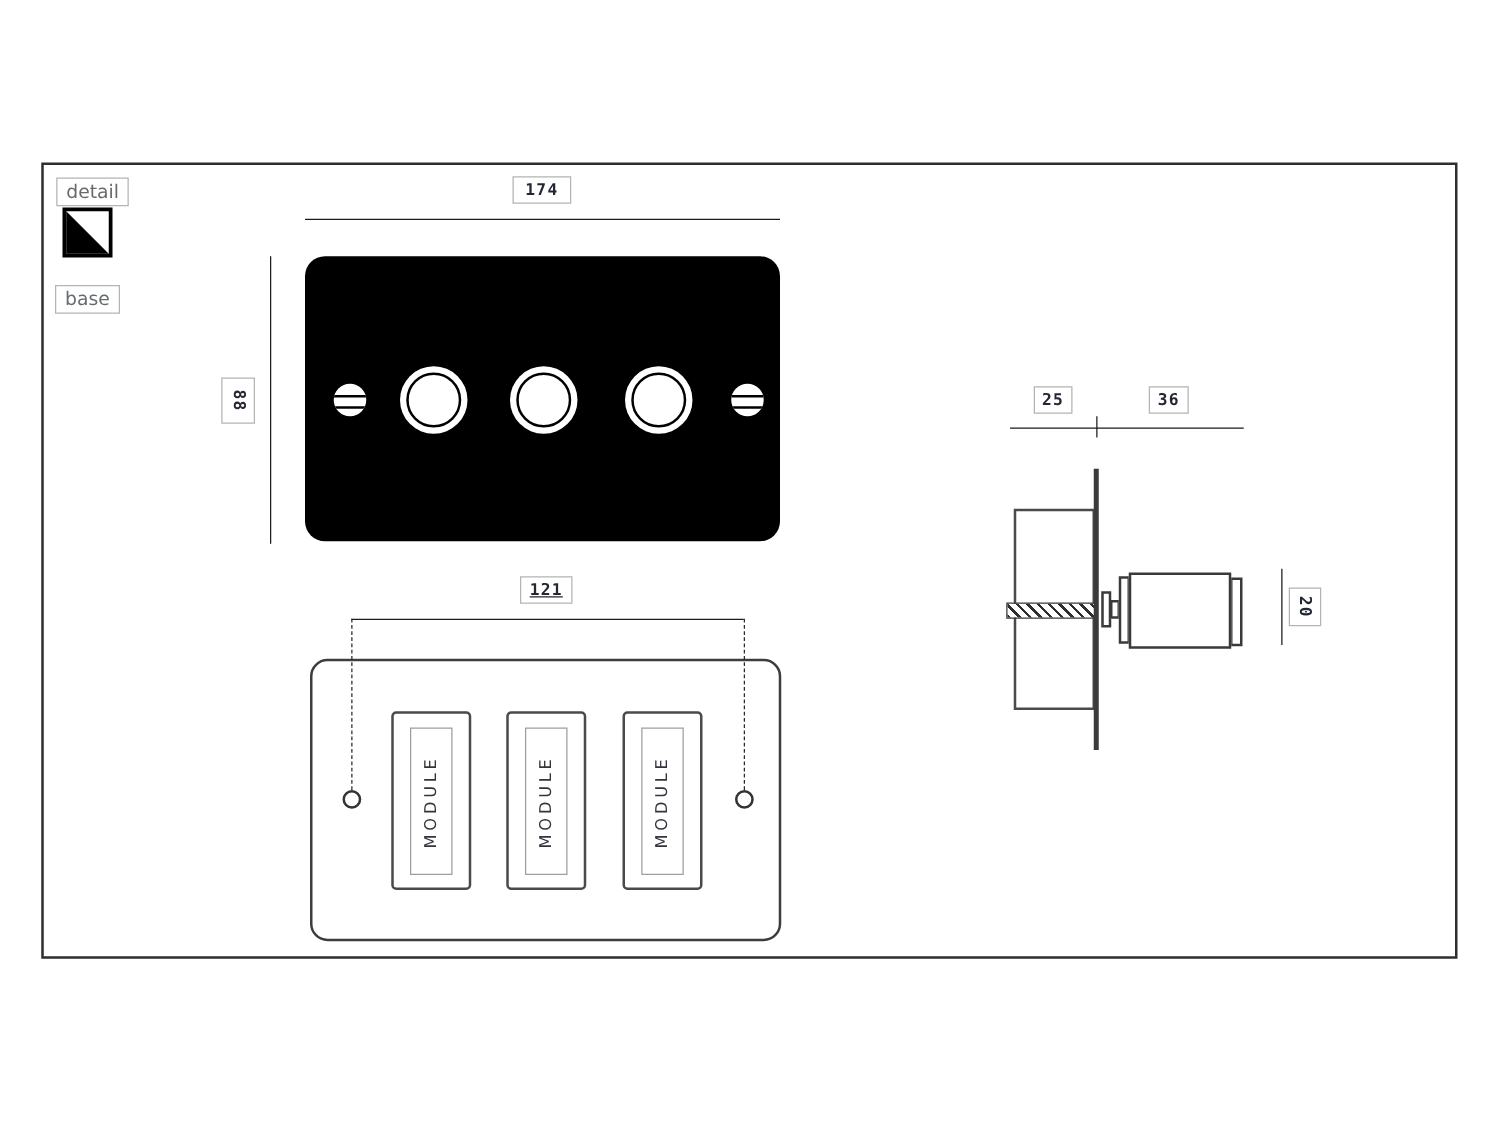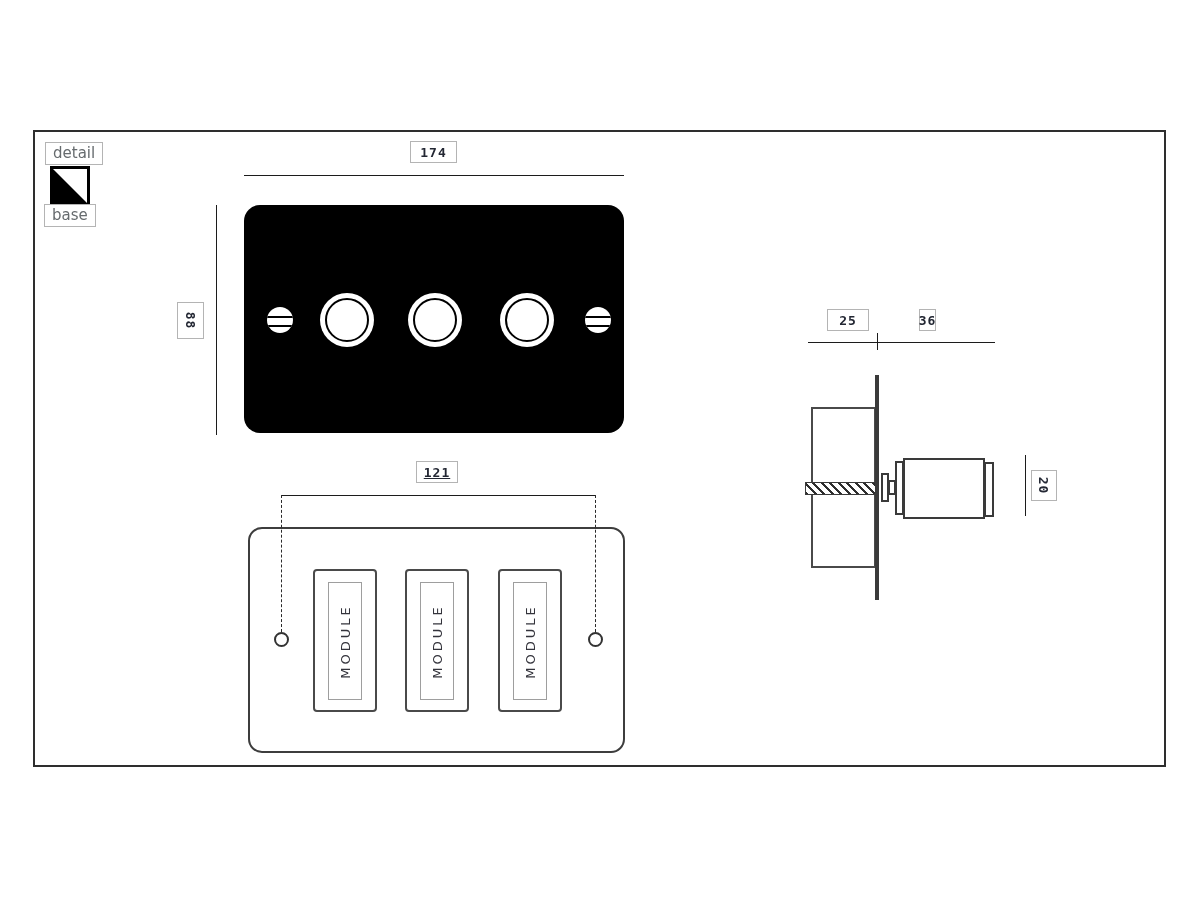--- a/index.html
+++ b/index.html
@@ -69,21 +69,21 @@
 
 <div class="canvas">
 
   <div class="frame"></div>
 
   <div class="layer">
     <div class="tag" style="left:45px; top:142px;">
       <span>detail</span>
     </div>
     <div class="swatch"></div>
-    <div class="tag" style="left:44px; top:204px;">
+    <div class="tag" style="left:44px; top:228px;">
       <span>base</span>
     </div>
   </div>
 
   <div class="layer">
     <div class="hline" style="left:244px; top:175px; width:380px;"></div>
     <div class="dim" style="left:410px; top:141px; width:47px; height:22px;">
       <span>174</span>
     </div>
     <div class="vline" style="left:216px; top:205px; height:230px;"></div>
@@ -125,24 +125,24 @@
 
     <div class="vdash" style="left:281px; top:495px; height:137px;"></div>
     <div class="vdash" style="left:595px; top:495px; height:137px;"></div>
     <div class="hole" style="left:274px; top:632px;"></div>
     <div class="hole" style="left:588px; top:632px;"></div>
   </div>
 
   <div class="layer">
     <div class="hline" style="left:808px; top:342px; width:187px;"></div>
     <div class="vline" style="left:877px; top:333px; height:17px;"></div>
-    <div class="dim" style="left:827px; top:309px; width:42px; height:22px;">
+    <div class="dim" style="left:827px; top:309px; width:31px; height:22px;">
       <span>25</span>
     </div>
-    <div class="dim" style="left:919px; top:309px; width:17px; height:22px;">
+    <div class="dim" style="left:919px; top:309px; width:32px; height:22px;">
       <span>36</span>
     </div>
 
     <div class="backbox"></div>
     <div class="rod"></div>
     <div class="sideplate"></div>
 
     <div class="part" style="left:881px; top:473px; width:8px; height:29px;"></div>
     <div class="part" style="left:888px; top:480px; width:8px; height:15px;"></div>
     <div class="part" style="left:895px; top:461px; width:9px; height:54px;"></div>

